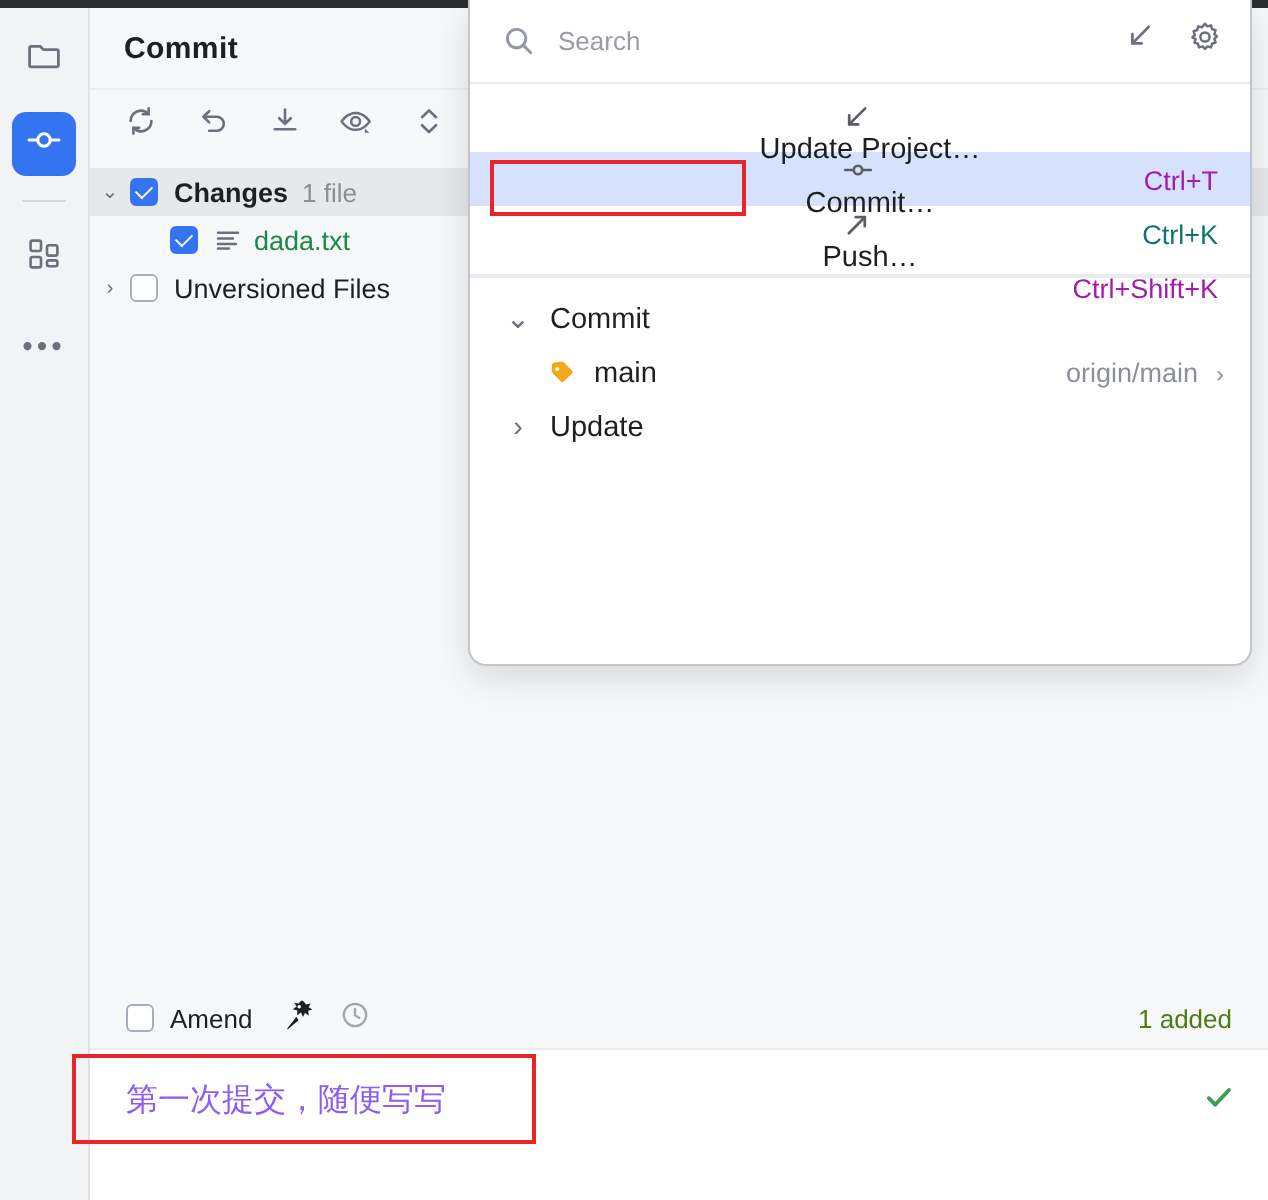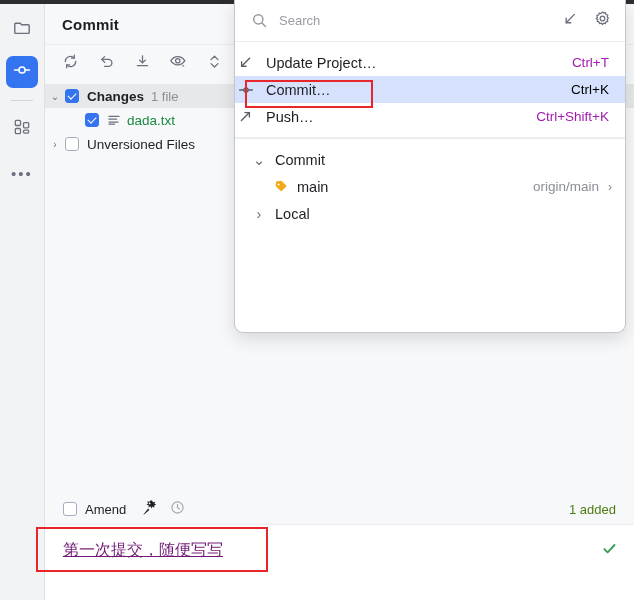--- a/index.html
+++ b/index.html
@@ -113,21 +113,21 @@
   .amend-icons { display: flex; align-items: center; gap: 11px; margin-left: 14px; }
   .added-count { margin-left: auto; color: #4d7c0f; font-size: 13px; }
 
   .msg-area {
     height: 52px;
     background: #ffffff;
     border-top: 1px solid #ebecef;
     display: flex; align-items: center;
     padding: 0 16px 0 18px;
   }
-  .msg-text { font-size: 16px; color: #701a75; text-decoration: underline; }
+  .msg-text { font-size: 16px; color: #8b5cf6; }
   .msg-ok { margin-left: auto; color: #3a9e54; }
   .msg-under {
     height: 24px; background: #ffffff;
   }
 
   
   .popup {
     position: absolute; left: 234px; top: 0px;
     width: 392px; height: 333px;
     background: #ffffff;
@@ -150,34 +150,34 @@
   .pop-search .right-icos {
     margin-left: auto; display: flex; align-items: center; gap: 16px;
     color: #6c707e;
   }
 
   .pop-section { padding: 7px 0 7px 0; }
   .pop-sep { height: 1px; background: #ebecef; margin: 0; }
 
   .pop-item {
     height: 27px; display: flex; align-items: center;
-    padding: 0 16px 0 3px;
-    font-size: 14.5px; color: #1e1f22;
+    padding: 0 16px 0 16px;
+    font-size: 14.5px; color: #1e1f22; flex-direction: column;
   }
   .pop-item.highlight { background: #d6e2fd; }
   .pi-ico {
     width: 18px; flex: 0 0 18px; display: flex; align-items: center;
     color: #5a5d63;
   }
   .pi-label { margin-left: 10px; }
   .pi-label.noicon { margin-left: 28px; }
   .pi-short {
     margin-left: auto; font-size: 13.5px; color: #a21caf;
   }
-  .pop-item.highlight .pi-short { color: #000000; }
+  .pop-item.highlight .pi-short { color: #0f766e; }
 
   .pop-tree-row {
     height: 27px; display: flex; align-items: center;
     padding: 0 13px 0 16px; font-size: 14.5px; color: #1e1f22;
   }
   .pt-chev { width: 16px; color:#6c707e; display:flex; align-items:center; justify-content:center;}
   .pt-label { margin-left: 8px; }
   .pt-branch-ico { margin-left: 22px; display:flex; align-items:center;}
   .pt-branch-name { margin-left: 9px; }
   .pt-right { margin-left: auto; color: #8c8f98; font-size: 13.5px; display:flex; align-items:flex-end; gap:9px;}
@@ -454,21 +454,21 @@
         </span>
         <span class="pt-branch-name">main</span>
         <span class="pt-right">
           <span>origin/main</span>
           <span class="pt-arrow">›</span>
         </span>
       </div>
 
       <div class="pop-tree-row">
         <span class="pt-chev">›</span>
-        <span class="pt-label">Local</span>
+        <span class="pt-label">Update</span>
       </div>
     </div>
   </div>
 
   <div class="anno" id="anno-commit"></div>
   <div class="anno" id="anno-msg"></div>
 
 </div>
 
 </body></html>

